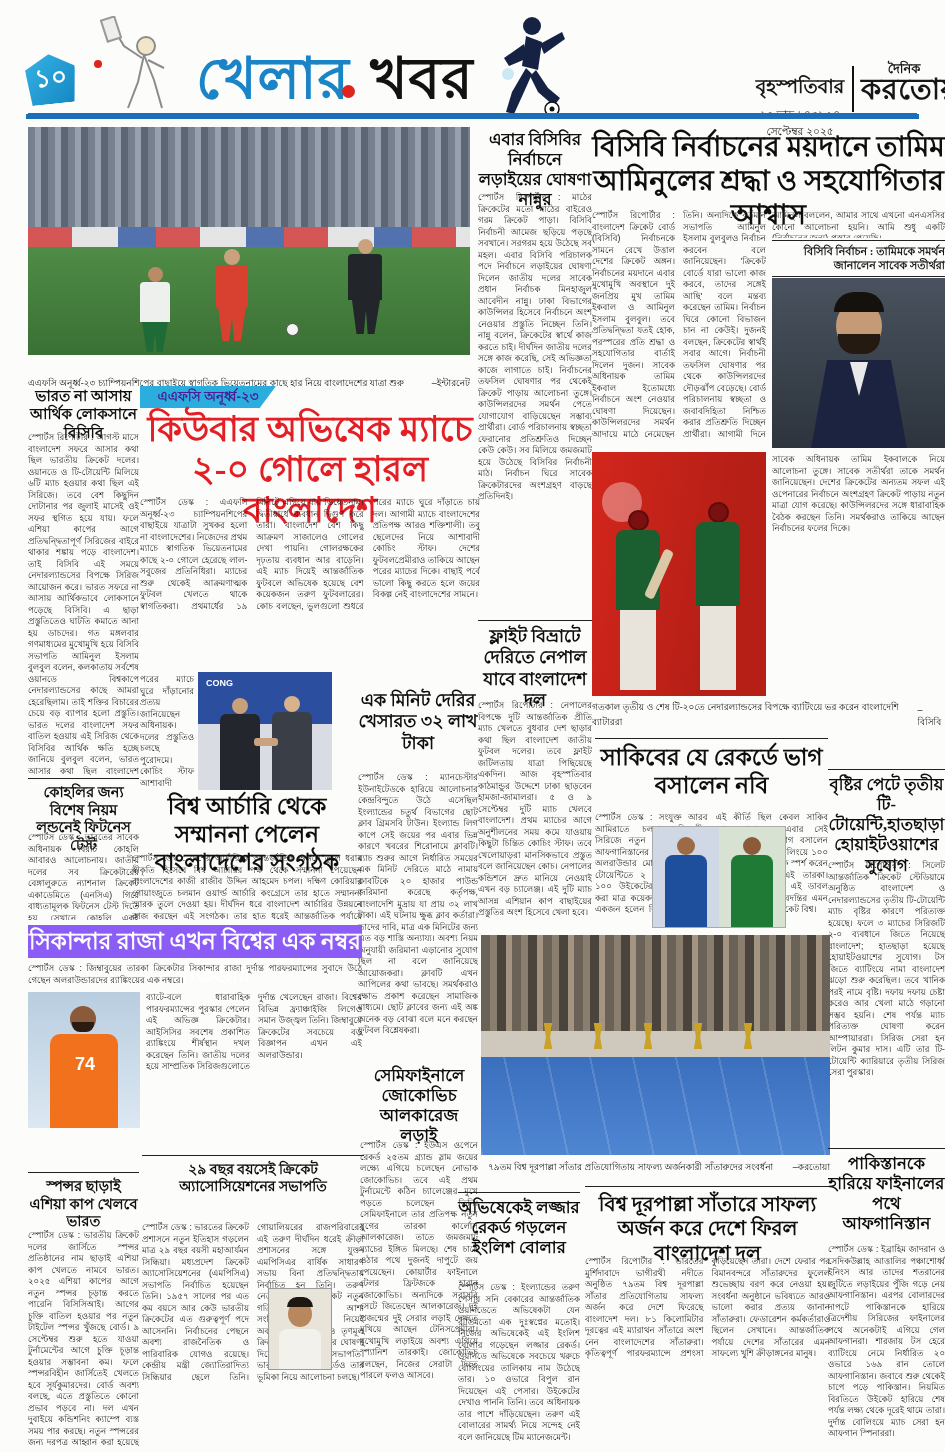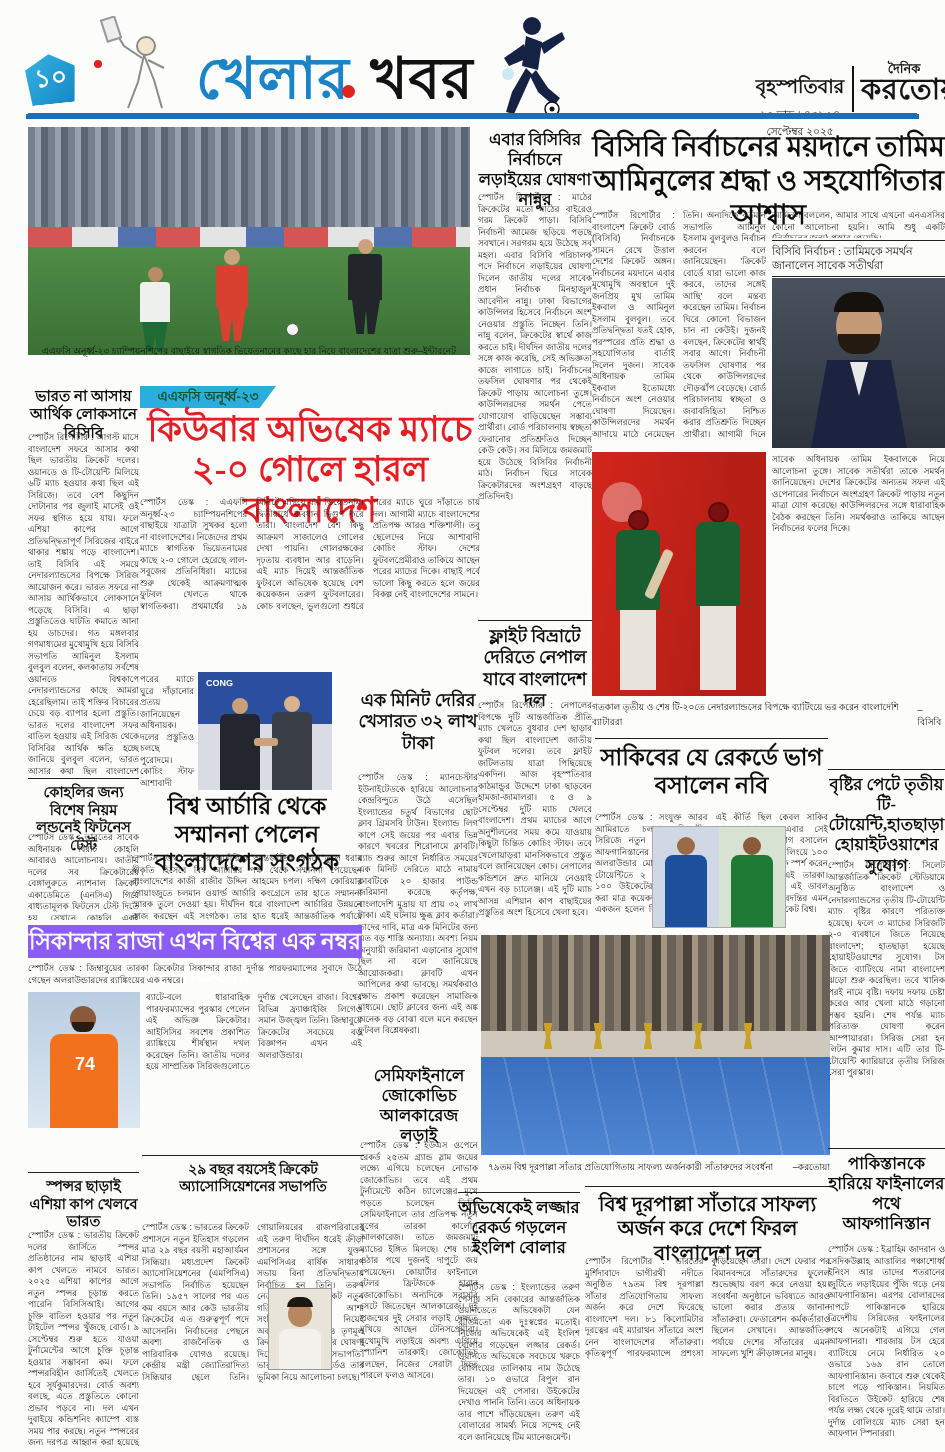--- a/index.html
+++ b/index.html
@@ -24,25 +24,25 @@
   .bluebar{height:4px;background:#1b6fb8;border-top:1px solid #1b6fb8;box-shadow:0 -3px 0 -2px #1b6fb8;}
   
   .hl{font-weight:bold;color:#0e0e0e;text-align:center;line-height:1.22;margin:0;}
   .hl-red{color:#e31e24;font-weight:900;}
   .body-sm{font-size:8.6px;line-height:1.34;text-align:justify;color:#1c1c1c;overflow:hidden;
            font-family:"Liberation Sans","DejaVu Sans",sans-serif;}
   .cols2{column-count:2;column-gap:8px;}
   .cols3{column-count:3;column-gap:9px;}
   .caption{font-size:9px;font-family:"Liberation Sans",sans-serif;display:flex;justify-content:space-between;color:#111;}
   .ruled{border-top:1.5px solid #222;padding-top:5px;}
-  .tag{background:#2badde;color:#14532d;font-weight:bold;font-size:13.5px;line-height:22px;text-align:center;
+  .tag{background:#2badde;color:#4c1d95;font-weight:bold;font-size:13.5px;line-height:22px;text-align:center;
        clip-path:polygon(0 0,100% 0,88% 100%,0 100%);font-family:"Liberation Sans",sans-serif;}
   .band{background:#8b5cf6;color:#fff;font-weight:900;font-size:23px;text-align:center;line-height:33px;}
-  .subhead{border-top:1.5px solid #222;border-bottom:1.5px solid #222;text-align:left;
-           font-weight:normal;font-size:11px;line-height:1.3;padding:3px 0;}
+  .subhead{border-top:1.5px solid #222;border-bottom:1.5px solid #222;text-align:right;
+           font-weight:bold;font-size:11px;line-height:1.3;padding:3px 0;}
   
   .photo{overflow:hidden;background:#cfcfcf;}
   .photo i{display:block;position:absolute;}
   .head-c{border-radius:50%;}
   .fig-torso{border-radius:4px 4px 0 0;}
 </style>
 </head>
 <body>
 
 <div class="page">
@@ -101,21 +101,21 @@
     <i class="fig-torso" style="left:188px;top:138px;width:32px;height:42px;background:#d8402f;"></i>
     <i style="left:190px;top:180px;width:28px;height:34px;background:#d8402f;clip-path:polygon(0 0,100% 0,82% 100%,58% 100%,50% 30%,40% 100%,16% 100%);"></i>
     <i class="head-c" style="left:120px;top:140px;width:15px;height:15px;background:#b98c66;"></i>
     <i class="fig-torso" style="left:112px;top:155px;width:30px;height:40px;background:#eef0ee;"></i>
     <i style="left:114px;top:195px;width:26px;height:30px;background:#1f6b37;clip-path:polygon(0 0,100% 0,80% 100%,56% 100%,50% 35%,42% 100%,18% 100%);"></i>
     <i class="head-c" style="left:330px;top:112px;width:15px;height:15px;background:#caa27e;"></i>
     <i class="fig-torso" style="left:320px;top:127px;width:34px;height:46px;background:#22262b;"></i>
     <i style="left:324px;top:173px;width:28px;height:34px;background:#22262b;clip-path:polygon(0 0,100% 0,80% 100%,56% 100%,50% 30%,42% 100%,16% 100%);"></i>
     <i class="head-c" style="left:258px;top:196px;width:11px;height:11px;background:#f4f4f4;border:1px solid #555;"></i>
   </div>
-  <div class="abs caption" style="left:28px;top:344px;width:442px;justify-content:center;">
+  <div class="abs caption" style="left:28px;top:376px;width:442px;">
     <span>এএফসি অনূর্ধ্ব-২৩ চ্যাম্পিয়নশিপের বাছাইয়ে স্বাগতিক ভিয়েতনামের কাছে হার নিয়ে বাংলাদেশের যাত্রা শুরু</span>
     <span>–ইন্টারনেট</span>
   </div>
 
   <h2 class="abs hl" style="left:28px;top:387px;width:111px;font-size:15px;">ভারত না আসায় আর্থিক লোকসানে বিসিবি</h2>
   <div class="abs body-sm" style="left:28px;top:432px;width:111px;height:344px;">স্পোর্টস রিপোর্টার : আগস্ট মাসে বাংলাদেশ সফরে আসার কথা ছিল ভারতীয় ক্রিকেট দলের। ওয়ানডে ও টি-টোয়েন্টি মিলিয়ে ৬টি ম্যাচ হওয়ার কথা ছিল এই সিরিজে। তবে বেশ কিছুদিন দোটানার পর জুলাই মাসেই ওই সফর স্থগিত হয়ে যায়। ফলে এশিয়া কাপের আগে প্রতিদ্বন্দ্বিতাপূর্ণ সিরিজের বাইরে থাকার শঙ্কায় পড়ে বাংলাদেশ। তাই বিসিবি এই সময়ে নেদারল্যান্ডসের বিপক্ষে সিরিজ আয়োজন করে। ভারত সফরে না আসায় আর্থিকভাবে লোকসানে পড়েছে বিসিবি। এ ছাড়া প্রস্তুতিতেও ঘাটতি কমাতে আনা হয় ডাচদের। গত মঙ্গলবার গণমাধ্যমের মুখোমুখি হয়ে বিসিবি সভাপতি আমিনুল ইসলাম বুলবুল বলেন, কলকাতায় সর্বশেষ ওয়ানডে বিশ্বকাপে নেদারল্যান্ডসের কাছে আমরা হেরেছিলাম। তাই শক্তির বিচারের চেয়ে বড় ব্যাপার হলো প্রস্তুতি। ভারত দলের বাংলাদেশ সফর বাতিল হওয়ায় এই সিরিজ থেকে বিসিবির আর্থিক ক্ষতি হচ্ছে জানিয়ে বুলবুল বলেন, ভারত আসার কথা ছিল বাংলাদেশ সফরে, কিন্তু আসেনি। তাই আমরা কিছুটা আর্থিক ক্ষতিতে আছি এই সিরিজটা নিয়ে। তবুও আমরা এই সিরিজটা আয়োজন করেছি। শ্রীলঙ্কা ও পাকিস্তানের সঙ্গে খেলার পর গ্যাপ না রাখার লক্ষ্যে আমরা নেদারল্যান্ডসকে এনেছি। এশিয়া কাপ এবং ২০২৬ সালের টি-টোয়েন্টি বিশ্বকাপের জন্য এখন থেকেই বাংলাদেশের প্রস্তুতি শুরু হয়েছে বলে দাবি বুলবুলের। বিসিবি সভাপতি বলেন, আমরা ভালো খেলছি। এশিয়া কাপ ও ২০২৬ সালের যে বিশ্বকাপ হবে তার প্রস্তুতি চলছে এখন।</div>
 
   <h2 class="abs hl ruled" style="left:28px;top:778px;width:111px;font-size:14.5px;">কোহলির জন্য বিশেষ নিয়ম লন্ডনেই ফিটনেস টেস্ট</h2>
   <div class="abs body-sm" style="left:28px;top:832px;width:111px;height:88px;">স্পোর্টস ডেস্ক : ভারতের সাবেক অধিনায়ক বিরাট কোহলি আবারও আলোচনায়। জাতীয় দলের সব ক্রিকেটারের বেঙ্গালুরুতে ন্যাশনাল ক্রিকেট একাডেমিতে (এনসিএ) গিয়ে বাধ্যতামূলক ফিটনেস টেস্ট দিতে হয়, সেখানে কোহলি একই পরীক্ষা দিয়েছেন লন্ডনে বসেই। বিষয়টি প্রকাশ্যে আসতেই শুরু হয়েছে সমালোচনা। অনেকে মনে করছেন বোর্ড তার জন্য আলাদা নিয়ম বানিয়েছে। ভারতীয় গণমাধ্যমের খবরে জানা গেছে, বোর্ডের বিশেষ অনুমতি নিয়েই লন্ডনে ফিজিও ও ফিটনেস ট্রেনারের তত্ত্বাবধানে কোহলি ফিটনেস টেস্ট দেন। মূলত ইয়ো-ইয়ো টেস্ট এবং বেসিক টেস্টে তাকে অংশ নিতে হয়। প্রতিবেদন অনুযায়ী, তিনি টেস্টে সফলও হয়েছেন।</div>
 

